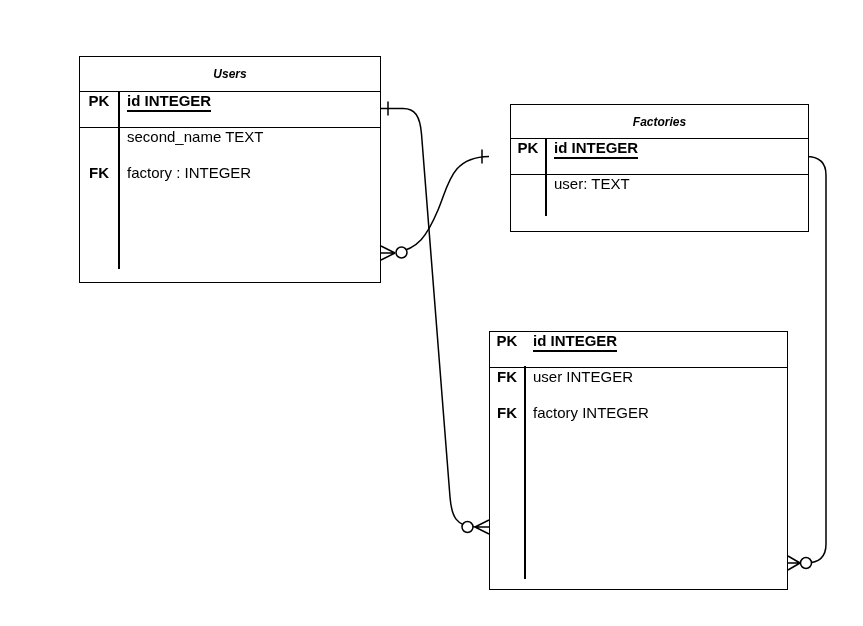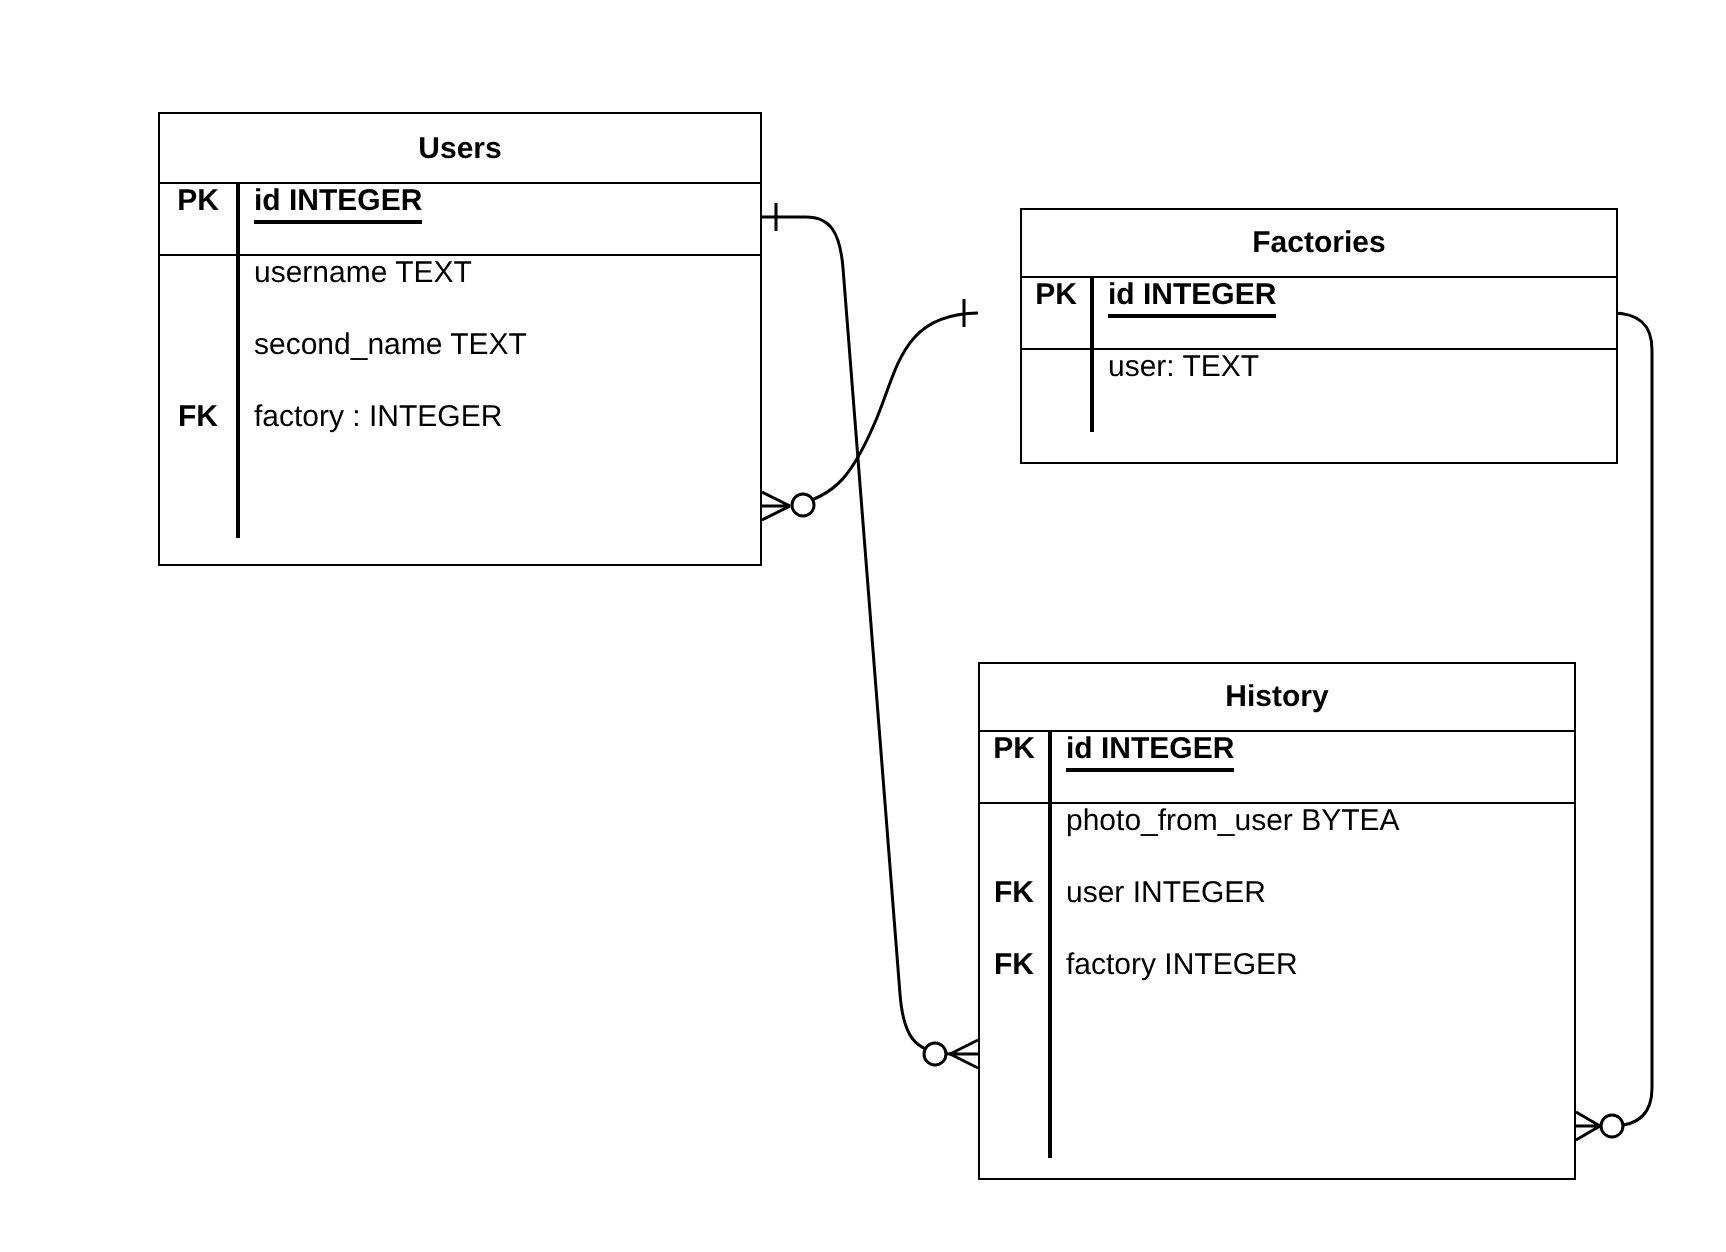--- a/index.html
+++ b/index.html
@@ -13,22 +13,23 @@
   }
   .entity{
     position:absolute;
     border:1.5px solid #000;
     background:#fff;
     box-sizing:border-box;
   }
   .entity-title{
     border-bottom:1.5px solid #000;
     display:flex;align-items:center;justify-content:center;
-    font-weight:bold;font-size:15px;
+    font-weight:bold;font-size:12px;
     box-sizing:border-box;
+    font-style:italic;
   }
   .entity-row{
     display:flex;
     height:36px;
     box-sizing:border-box;
   }
   .row-pk{border-bottom:1.5px solid #000;}
   .badge{
     flex:0 0 auto;
     text-align:center;
@@ -82,24 +83,20 @@
   </svg>
 
   <div class="entity" style="left:79px;top:56px;width:302px;height:227px;">
     <div class="entity-title" style="height:35px;">Users</div>
     <div class="entity-row row-pk">
       <div class="badge" style="width:38px;">PK</div>
       <div class="label"><span class="pk-underline">id INTEGER</span></div>
     </div>
     <div class="entity-row">
       <div class="badge" style="width:38px;"></div>
-      <div class="label">username TEXT</div>
-    </div>
-    <div class="entity-row">
-      <div class="badge" style="width:38px;"></div>
       <div class="label">second_name TEXT</div>
     </div>
     <div class="entity-row">
       <div class="badge" style="width:38px;">FK</div>
       <div class="label">factory : INTEGER</div>
     </div>
     <div class="col-sep" style="left:38px;top:35px;bottom:13px;"></div>
   </div>
 
   <div class="entity" style="left:489px;top:104px;width:299px;height:128px;margin-left:21px;">
@@ -109,28 +106,23 @@
       <div class="label"><span class="pk-underline">id INTEGER</span></div>
     </div>
     <div class="entity-row">
       <div class="badge" style="width:34px;"></div>
       <div class="label">user: TEXT</div>
     </div>
     <div class="col-sep" style="left:34px;top:34px;bottom:15px;"></div>
   </div>
 
   <div class="entity" style="left:489px;top:331px;width:299px;height:259px;">
-    <div class="entity-title" style="height:34px;">History</div>
     <div class="entity-row row-pk">
       <div class="badge" style="width:34px;">PK</div>
       <div class="label"><span class="pk-underline">id INTEGER</span></div>
-    </div>
-    <div class="entity-row">
-      <div class="badge" style="width:34px;"></div>
-      <div class="label">photo_from_user BYTEA</div>
     </div>
     <div class="entity-row">
       <div class="badge" style="width:34px;">FK</div>
       <div class="label">user INTEGER</div>
     </div>
     <div class="entity-row">
       <div class="badge" style="width:34px;">FK</div>
       <div class="label">factory INTEGER</div>
     </div>
     <div class="col-sep" style="left:34px;top:34px;bottom:10px;"></div>

